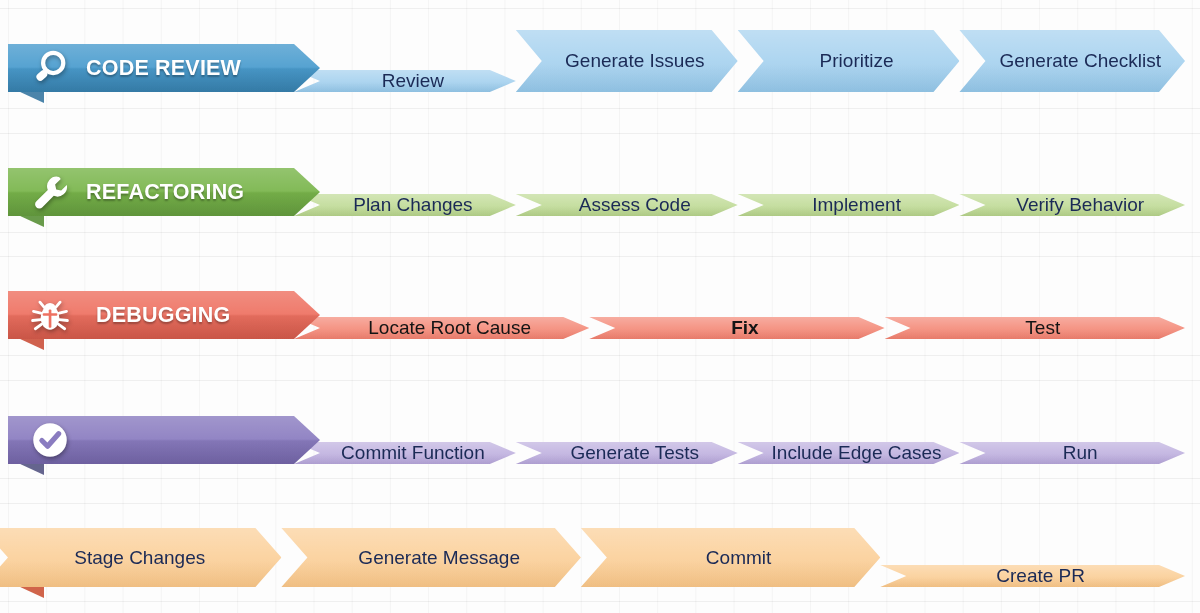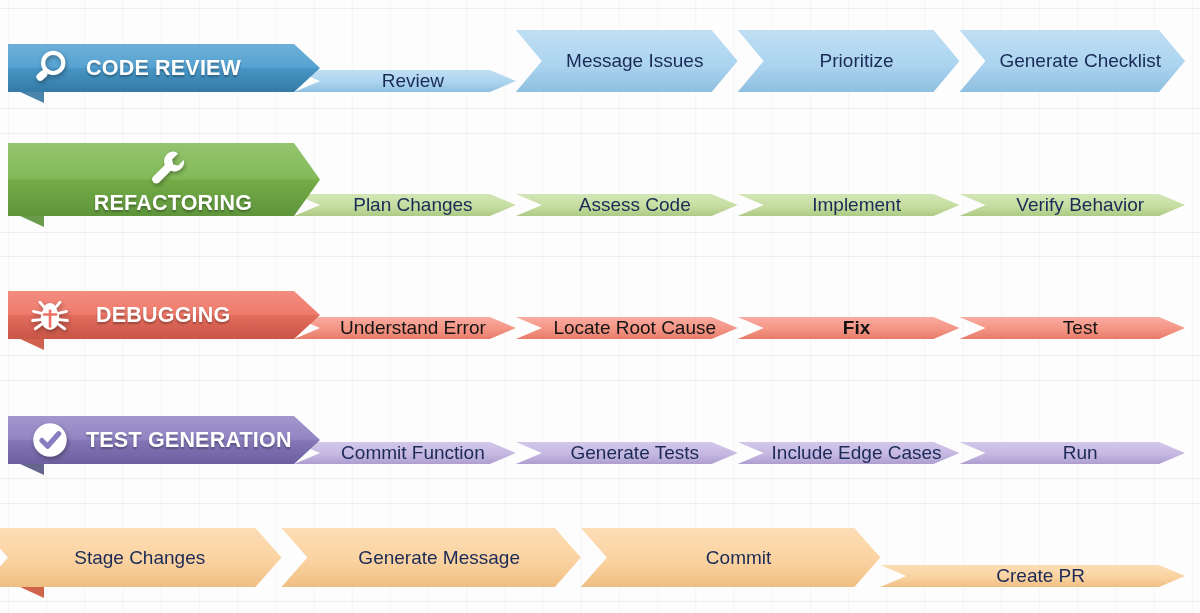--- a/index.html
+++ b/index.html
@@ -172,35 +172,35 @@
         </div>
         <div class="hdr-label">CODE REVIEW</div>
       </div>
       <div class="steps">
         <div class="step" style="background: linear-gradient(rgb(167, 210, 239) 0%, rgb(167, 210, 239) 55%, rgb(147, 198, 232) 100%); z-index: 10; margin-top: 40px;">
           <div class="sheen"></div>
           <div class="step-label" style="color: rgb(27, 42, 86);">Review</div>
         </div>
         <div class="step" style="background: linear-gradient(rgb(167, 210, 239) 0%, rgb(167, 210, 239) 55%, rgb(147, 198, 232) 100%); z-index: 9;">
           <div class="sheen"></div>
-          <div class="step-label" style="color: rgb(27, 42, 86);">Message Issues</div>
+          <div class="step-label" style="color: rgb(27, 42, 86);">Generate Issues</div>
         </div>
         <div class="step" style="background: linear-gradient(rgb(167, 210, 239) 0%, rgb(167, 210, 239) 55%, rgb(147, 198, 232) 100%); z-index: 8;">
           <div class="sheen"></div>
           <div class="step-label" style="color: rgb(27, 42, 86);">Prioritize</div>
         </div>
         <div class="step last" style="background: linear-gradient(rgb(167, 210, 239) 0%, rgb(167, 210, 239) 55%, rgb(147, 198, 232) 100%); z-index: 7;">
           <div class="sheen"></div>
           <div class="step-label" style="color: rgb(27, 42, 86);">Generate Checklist</div>
         </div>
       </div>
     </div>
     <div class="row" style="top: 142px;">
       <div class="tail" style="border-top-color: rgb(79, 138, 44);"></div>
-      <div class="hdr" style="background: linear-gradient(rgb(121, 181, 75) 0%, rgb(121, 181, 75) 52%, rgb(106, 165, 66) 100%); flex-direction: column;">
+      <div class="hdr" style="background: linear-gradient(rgb(121, 181, 75) 0%, rgb(121, 181, 75) 52%, rgb(106, 165, 66) 100%);">
         <div class="sheen"></div>
         <div class="hdr-icon">
           <svg viewBox="0 0 48 48" width="44" height="44">
       <path d="M33.5 7.5a10.5 10.5 0 0 0-11.9 14.2L9.2 34.1a4.6 4.6 0 1 0 6.5 6.5l12.4-12.4A10.5 10.5 0 0 0 42.3 16.3l-6.1 6.1-5.4-1.2-1.2-5.4 6.1-6.1a10.6 10.6 0 0 0-2.2-2.2z" fill="#fff"></path>
     </svg>
         </div>
         <div class="hdr-label">REFACTORING</div>
       </div>
       <div class="steps">
         <div class="step" style="background: linear-gradient(rgb(194, 220, 154) 0%, rgb(194, 220, 154) 55%, rgb(180, 209, 137) 100%); z-index: 9;">
@@ -239,24 +239,20 @@
       </g>
       <ellipse cx="24" cy="27" rx="10.2" ry="13" fill="#fff"></ellipse>
       <ellipse cx="24" cy="16.5" rx="6.4" ry="5.6" fill="#fff"></ellipse>
       <rect x="22.6" y="18" width="2.9" height="20" rx="1.2" fill="#ee7161"></rect>
       <rect x="16" y="22" width="16" height="2.9" rx="1.2" fill="#ee7161"></rect>
     </svg>
         </div>
         <div class="hdr-label">DEBUGGING</div>
       </div>
       <div class="steps">
-        <div class="step" style="background: linear-gradient(rgb(244, 141, 124) 0%, rgb(244, 141, 124) 55%, rgb(239, 127, 110) 100%); z-index: 10;">
-          <div class="sheen"></div>
-          <div class="step-label" style="color: rgb(20, 20, 20);">Understand Error</div>
-        </div>
         <div class="step" style="background: linear-gradient(rgb(244, 141, 124) 0%, rgb(244, 141, 124) 55%, rgb(239, 127, 110) 100%); z-index: 9;">
           <div class="sheen"></div>
           <div class="step-label" style="color: rgb(20, 20, 20);">Locate Root Cause</div>
         </div>
         <div class="step" style="background: linear-gradient(rgb(244, 141, 124) 0%, rgb(244, 141, 124) 55%, rgb(239, 127, 110) 100%); z-index: 8; font-weight: bold;">
           <div class="sheen"></div>
           <div class="step-label" style="color: rgb(20, 20, 20);">Fix</div>
         </div>
         <div class="step last" style="background: linear-gradient(rgb(244, 141, 124) 0%, rgb(244, 141, 124) 55%, rgb(239, 127, 110) 100%); z-index: 7;">
           <div class="sheen"></div>
@@ -267,21 +263,20 @@
     <div class="row" style="top: 390px;">
       <div class="tail" style="border-top-color: rgb(74, 74, 122);"></div>
       <div class="hdr" style="background: linear-gradient(rgb(138, 124, 192) 0%, rgb(138, 124, 192) 52%, rgb(122, 107, 178) 100%);">
         <div class="sheen"></div>
         <div class="hdr-icon">
           <svg viewBox="0 0 48 48" width="46" height="46">
       <circle cx="24" cy="24" r="17.5" fill="#fff"></circle>
       <path d="M15.5 24.5 L21.5 30.5 L33 17.5" fill="none" stroke="#8a7cc0" stroke-width="5.4" stroke-linecap="round" stroke-linejoin="round"></path>
     </svg>
         </div>
-        <div class="hdr-label">TEST GENERATION</div>
       </div>
       <div class="steps">
         <div class="step" style="background: linear-gradient(rgb(193, 179, 224) 0%, rgb(193, 179, 224) 55%, rgb(180, 164, 216) 100%); z-index: 10;">
           <div class="sheen"></div>
           <div class="step-label" style="color: rgb(27, 42, 86);">Commit Function</div>
         </div>
         <div class="step" style="background: linear-gradient(rgb(193, 179, 224) 0%, rgb(193, 179, 224) 55%, rgb(180, 164, 216) 100%); z-index: 9;">
           <div class="sheen"></div>
           <div class="step-label" style="color: rgb(27, 42, 86);">Generate Tests</div>
         </div>

